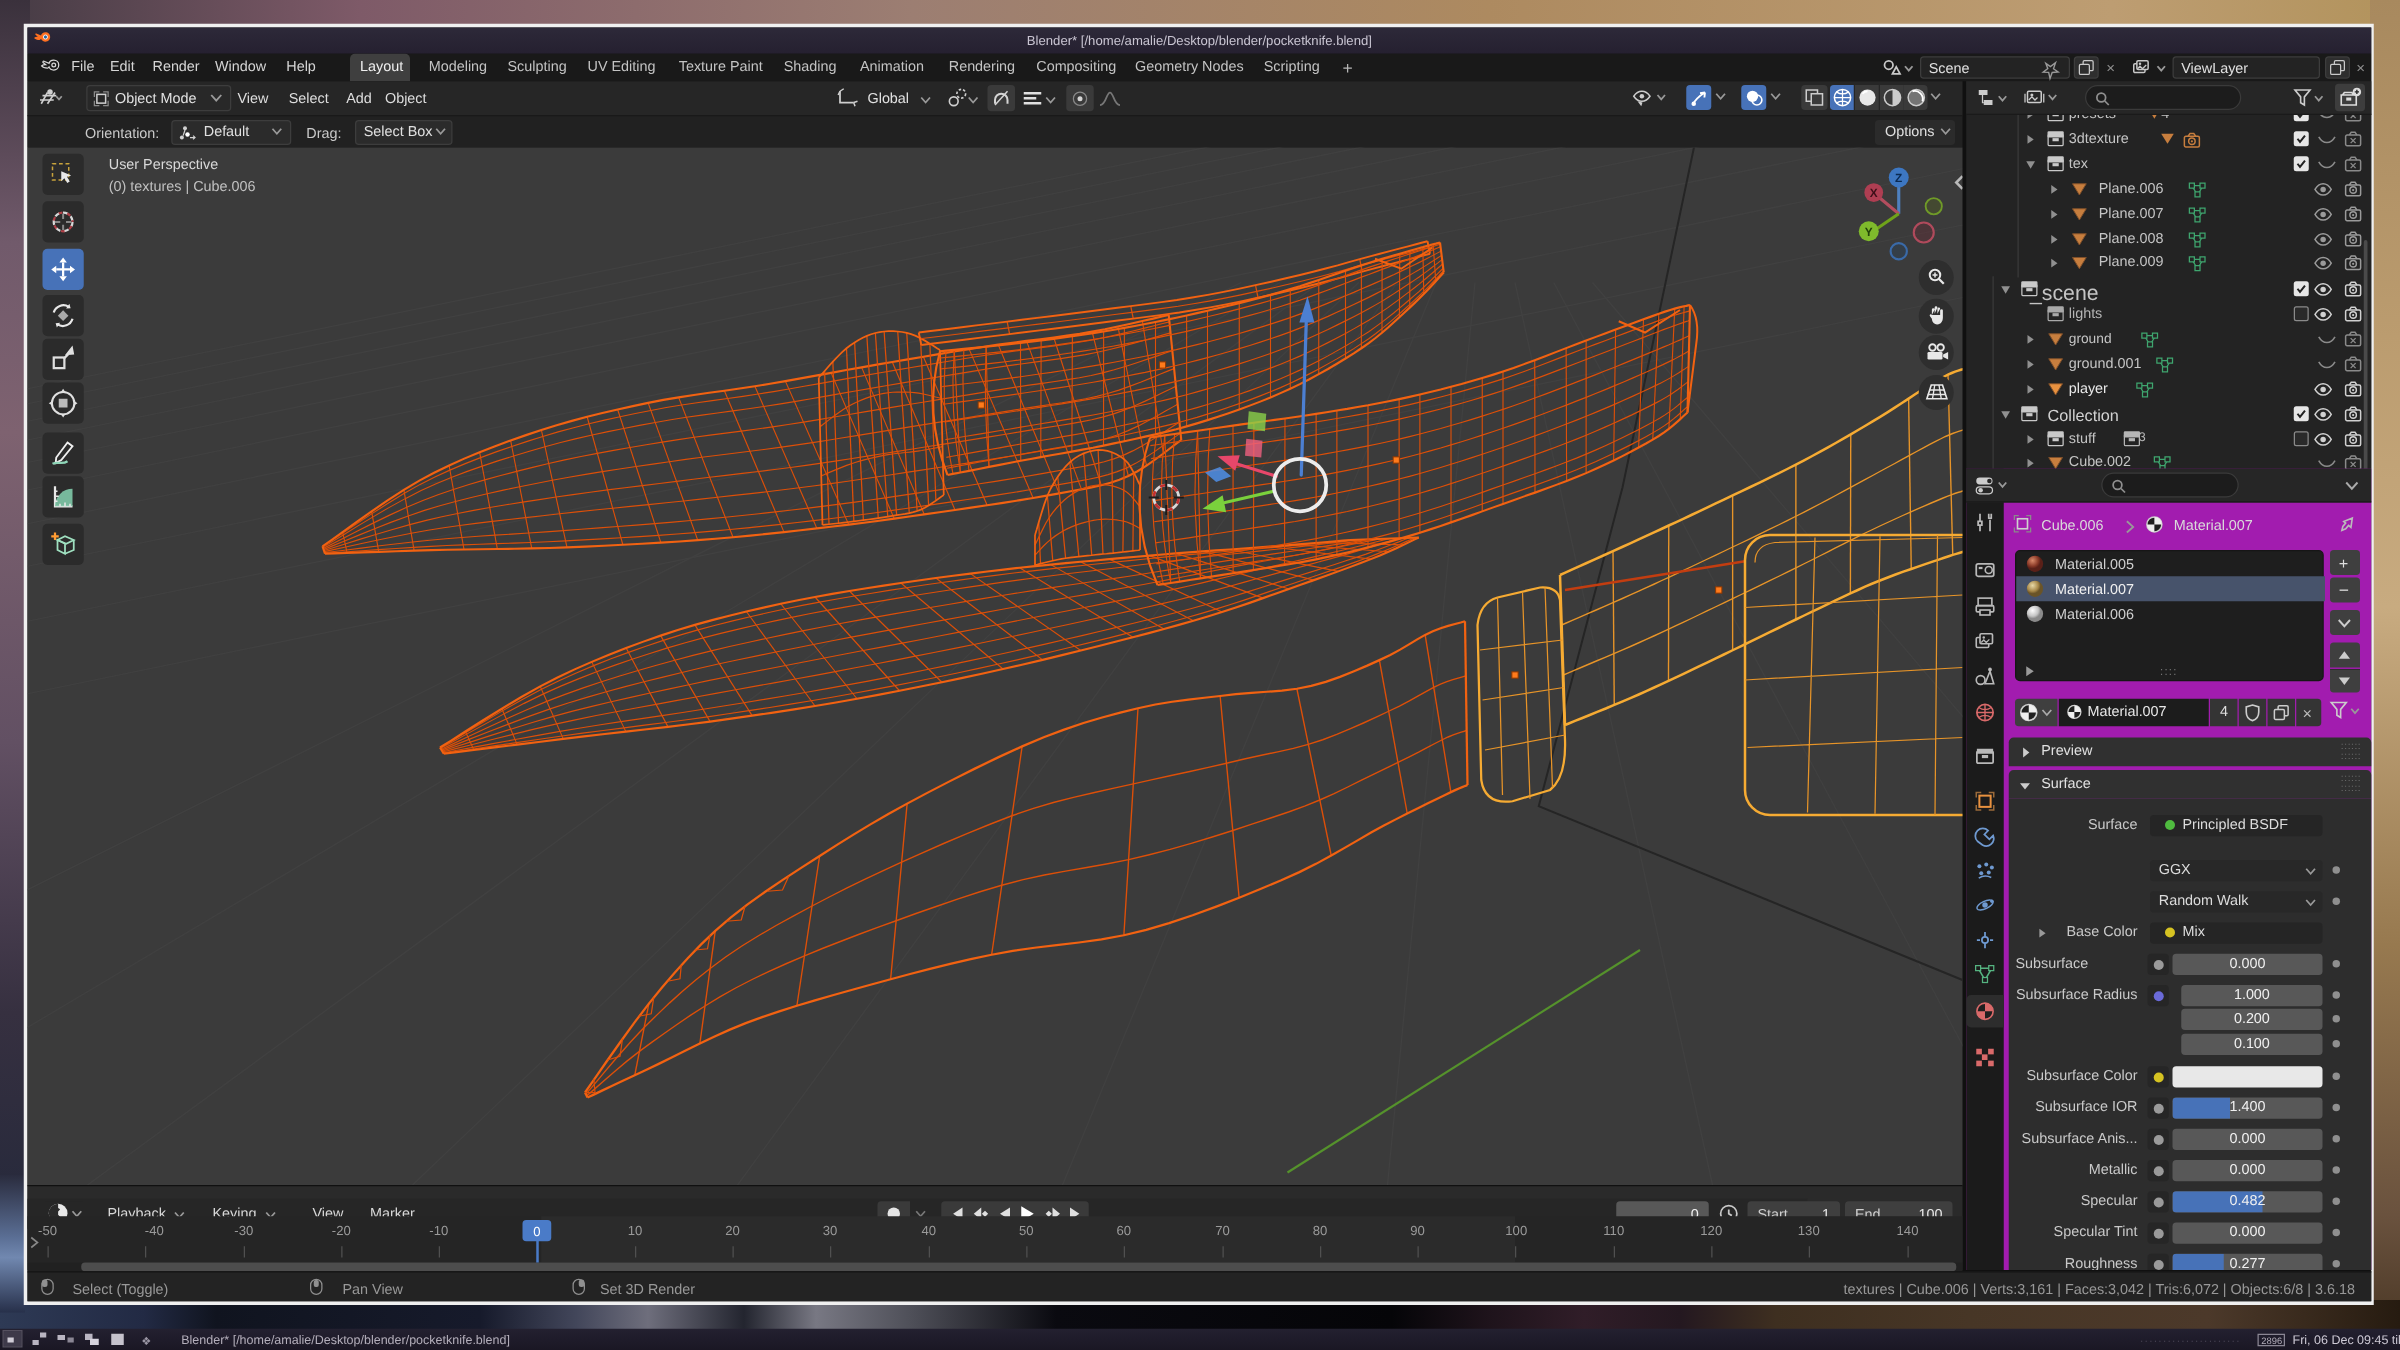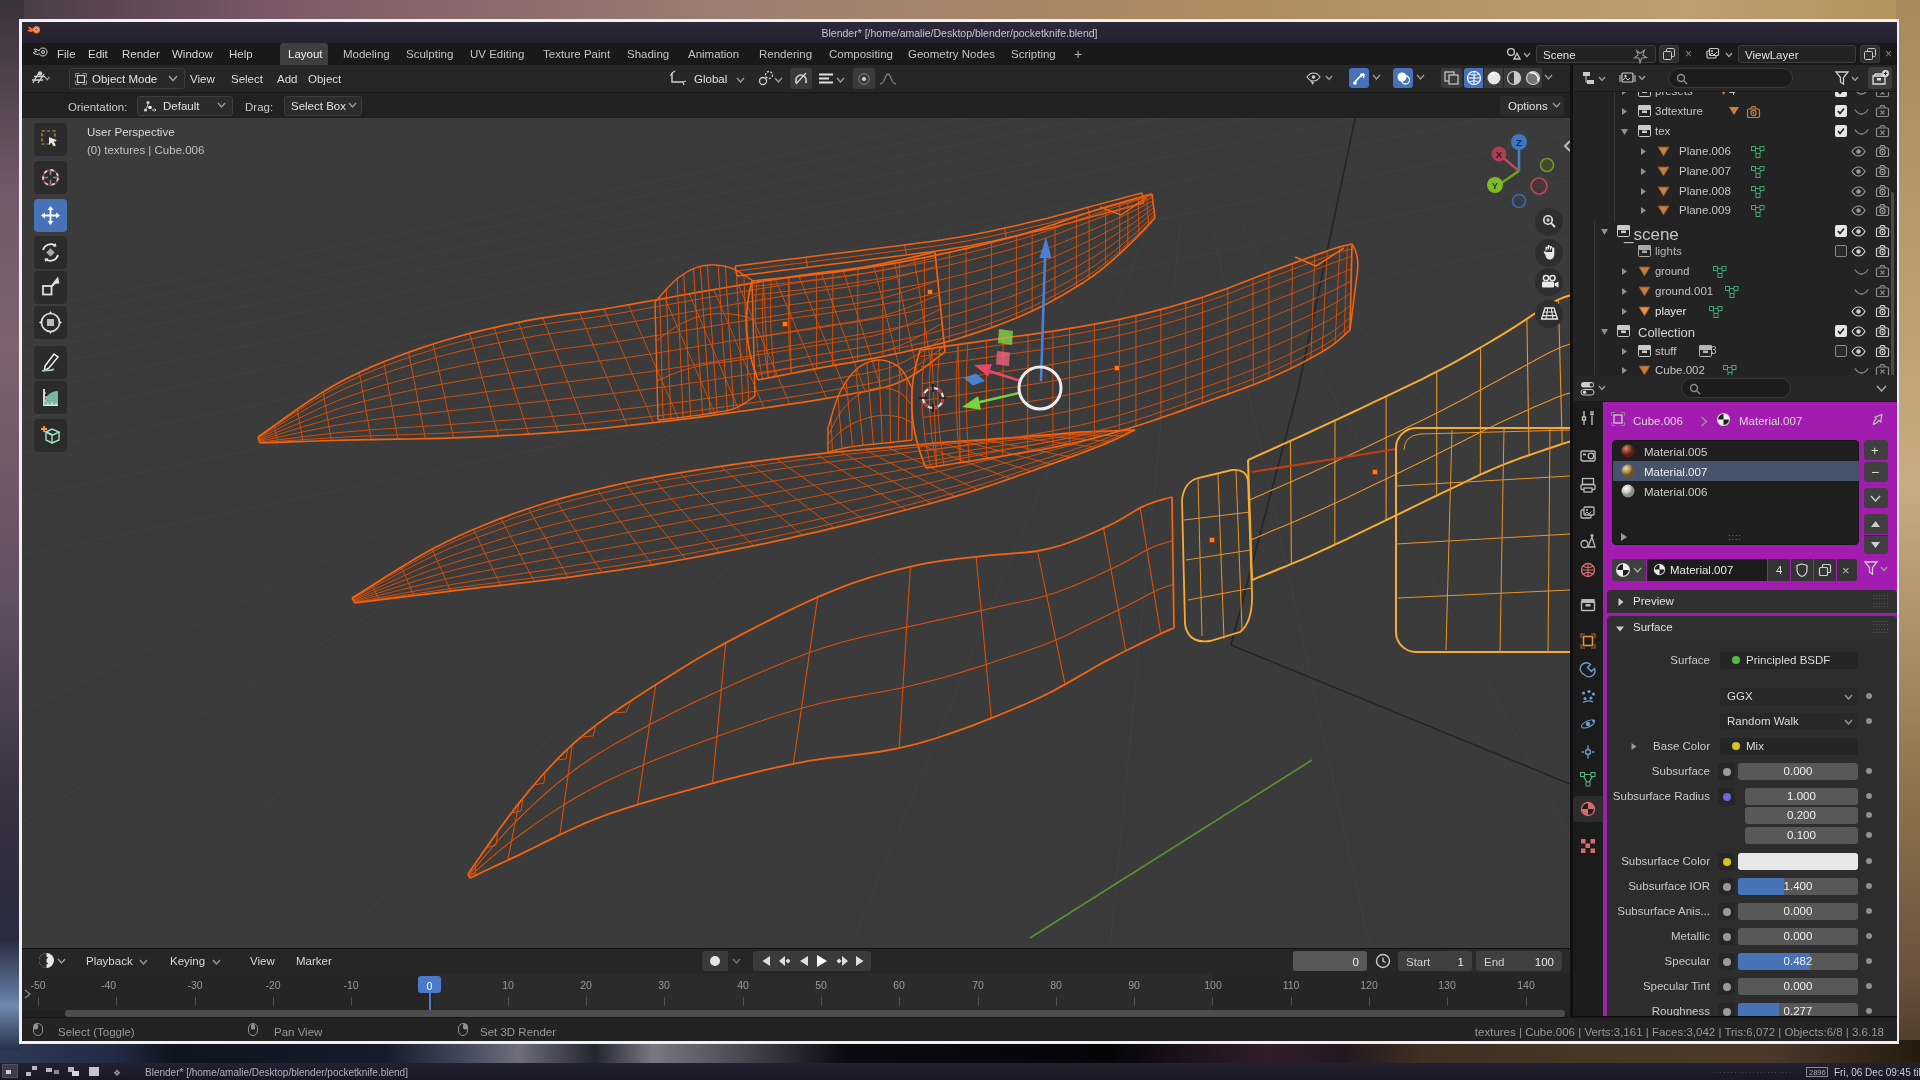--- a/index.html
+++ b/index.html
@@ -1281,21 +1281,21 @@
           <path d="M1 1l3.5 4L8 1" fill="none" stroke="#9a9a9a" stroke-width="1.4"></path>
         </svg>
         <div class="abs" style="left:293px;top:343px;width:6px;height:6px;border-radius:50%;background:#8f8f8f"></div>
         <svg style="left:57px;top:367px" width="8" height="9" viewBox="0 0 8 9">
           <path d="M1.5 1l5 3.5-5 3.5z" fill="#999"></path>
         </svg>
         <div class="t" style="left:0;top:366px;width:137px;text-align:right;color:#c9c9c9">Base Color</div>
         <div class="abs" style="left:147px;top:362.5px;width:138px;height:17px;background:#252525;border-radius:3px"></div>
         <div class="abs" style="left:159px;top:367px;width:8px;height:8px;border-radius:50%;background:#d6c322"></div>
         <div class="t" style="left:173px;top:366px;color:#dcdcdc">Mix</div>
-        <div class="t" style="left:0;top:391px;width:137px;text-align:right;color:#c9c9c9">Subsurface</div>
+        <div class="t" style="left:0;top:391px;width:137px;text-align:center;color:#c9c9c9">Subsurface</div>
         <div class="abs" style="left:145px;top:388px;width:17px;height:17px;background:#262626;border-radius:3px"></div>
         <div class="abs" style="left:149.5px;top:392.5px;width:8px;height:8px;border-radius:50%;background:#9a9a9a"></div>
         <div class="abs" style="left:165px;top:387.5px;width:120px;height:17px;background:#585858;border-radius:3px;overflow:hidden"></div>
         <div class="t" style="left:165px;top:391px;width:120px;text-align:center;color:#f0f0f0">0.000</div>
         <div class="abs" style="left:293px;top:393px;width:6px;height:6px;border-radius:50%;background:#8f8f8f"></div>
         <div class="t" style="left:0;top:416px;width:137px;text-align:right;color:#c9c9c9">Subsurface Radius</div>
         <div class="abs" style="left:145px;top:413px;width:17px;height:17px;background:#262626;border-radius:3px"></div>
         <div class="abs" style="left:149.5px;top:417.5px;width:8px;height:8px;border-radius:50%;background:#6a6ad8"></div>
         <div class="abs" style="left:172px;top:412.5px;width:113px;height:17px;background:#585858;border-radius:3px;overflow:hidden"></div>
         <div class="t" style="left:172px;top:416px;width:113px;text-align:center;color:#f0f0f0">1.000</div>
@@ -1350,21 +1350,21 @@
         <div class="abs" style="left:149.5px;top:632.5px;width:8px;height:8px;border-radius:50%;background:#9a9a9a"></div>
         <div class="abs" style="left:165px;top:627.5px;width:120px;height:17px;background:#585858;border-radius:3px;overflow:hidden">
           <div class="abs" style="left:0;top:0;width:41px;height:17px;background:#4772b8"></div>
         </div>
         <div class="t" style="left:165px;top:631px;width:120px;text-align:center;color:#f0f0f0">0.277</div>
         <div class="abs" style="left:293px;top:633px;width:6px;height:6px;border-radius:50%;background:#8f8f8f"></div>
       </div>
  </div>
 
  <div class="abs" style="left:0;top:926px;width:1548px;height:68px;background:#2a2a2a;border-top:1px solid #101010">
-  <div class="abs" style="left:0;top:0;width:1424px;height:24px;background:#262626">
+  <div class="abs" style="left:0;top:10px;width:1424px;height:24px;background:#262626">
     <div class="abs" style="left:14px;top:2px;width:30px;height:19px;background:#262626"></div>
     <svg style="left:16px;top:3px" width="17" height="17" viewBox="0 0 17 17">
           <circle cx="8.5" cy="8.5" r="7.5" fill="#e8e8e8"></circle>
           <path d="M8.5 1a7.5 7.5 0 0 0 0 15z" fill="#2a2a2a"></path>
           <path d="M9.5 5l-3.5 3.5L9.5 12" fill="none" stroke="#2a2a2a" stroke-width="1.6"></path>
         </svg>
     <svg style="left:35px;top:9px" width="9" height="6" viewBox="0 0 9 6">
           <path d="M1 1l3.5 4L8 1" fill="none" stroke="#9a9a9a" stroke-width="1.4"></path>
         </svg>
     <div class="t" style="left:64px;top:7px;color:#d8d8d8">Playback</div>
@@ -1416,21 +1416,21 @@
     <div class="abs" style="left:1454px;top:2px;width:86px;height:20px;background:#3f3f3f;border-radius:3px">
           <div class="t" style="left:8px;top:6px;color:#cfcfcf">End</div>
           <div class="t" style="right:8px;top:6px;color:#e8e8e8">100</div>
         </div>
   </div>
   <div class="abs" style="left:0;top:24px;width:1548px;height:37px;background:#2b2b2b"></div>
       <div class="abs" style="left:0;top:24px;width:411px;height:37px;background:rgba(0,0,0,0.12)"></div>
       <div class="abs" style="left:1190px;top:24px;width:358px;height:37px;background:rgba(0,0,0,0.12)"></div>
       <div class="t" style="left:1px;top:31px;width:30px;text-align:center;color:#9a9a9a;font-size:10.5px">-50</div>
       <div class="abs" style="left:16px;top:48px;width:1px;height:9px;background:#505050"></div>
-      <div class="t" style="left:79px;top:31px;width:30px;text-align:left;color:#9a9a9a;font-size:10.5px">-40</div>
+      <div class="t" style="left:79px;top:31px;width:30px;text-align:right;color:#9a9a9a;font-size:10.5px">-40</div>
       <div class="abs" style="left:94px;top:48px;width:1px;height:9px;background:#505050"></div>
       <div class="t" style="left:158px;top:31px;width:30px;text-align:center;color:#9a9a9a;font-size:10.5px">-30</div>
       <div class="abs" style="left:173px;top:48px;width:1px;height:9px;background:#505050"></div>
       <div class="t" style="left:236px;top:31px;width:30px;text-align:center;color:#9a9a9a;font-size:10.5px">-20</div>
       <div class="abs" style="left:251px;top:48px;width:1px;height:9px;background:#505050"></div>
       <div class="t" style="left:314px;top:31px;width:30px;text-align:center;color:#9a9a9a;font-size:10.5px">-10</div>
       <div class="abs" style="left:329px;top:48px;width:1px;height:9px;background:#505050"></div>
       <div class="t" style="left:471px;top:31px;width:30px;text-align:center;color:#9a9a9a;font-size:10.5px">10</div>
       <div class="abs" style="left:486px;top:48px;width:1px;height:9px;background:#505050"></div>
       <div class="t" style="left:549px;top:31px;width:30px;text-align:center;color:#9a9a9a;font-size:10.5px">20</div>

